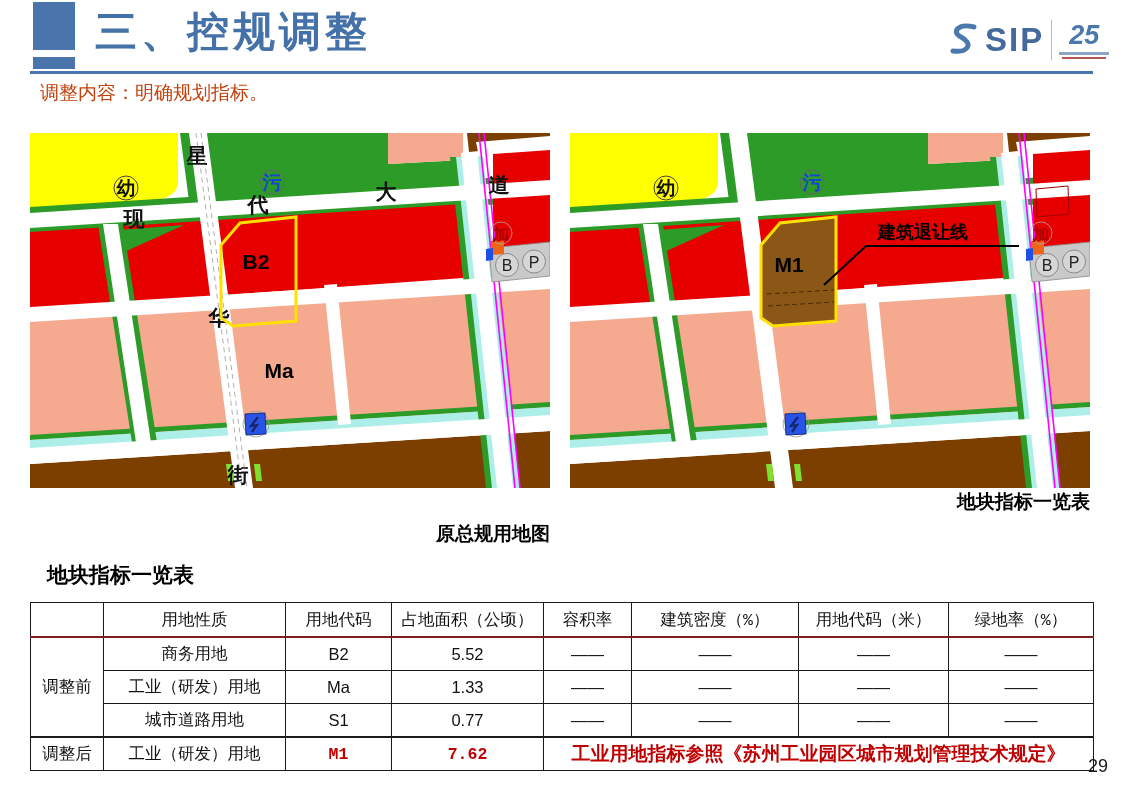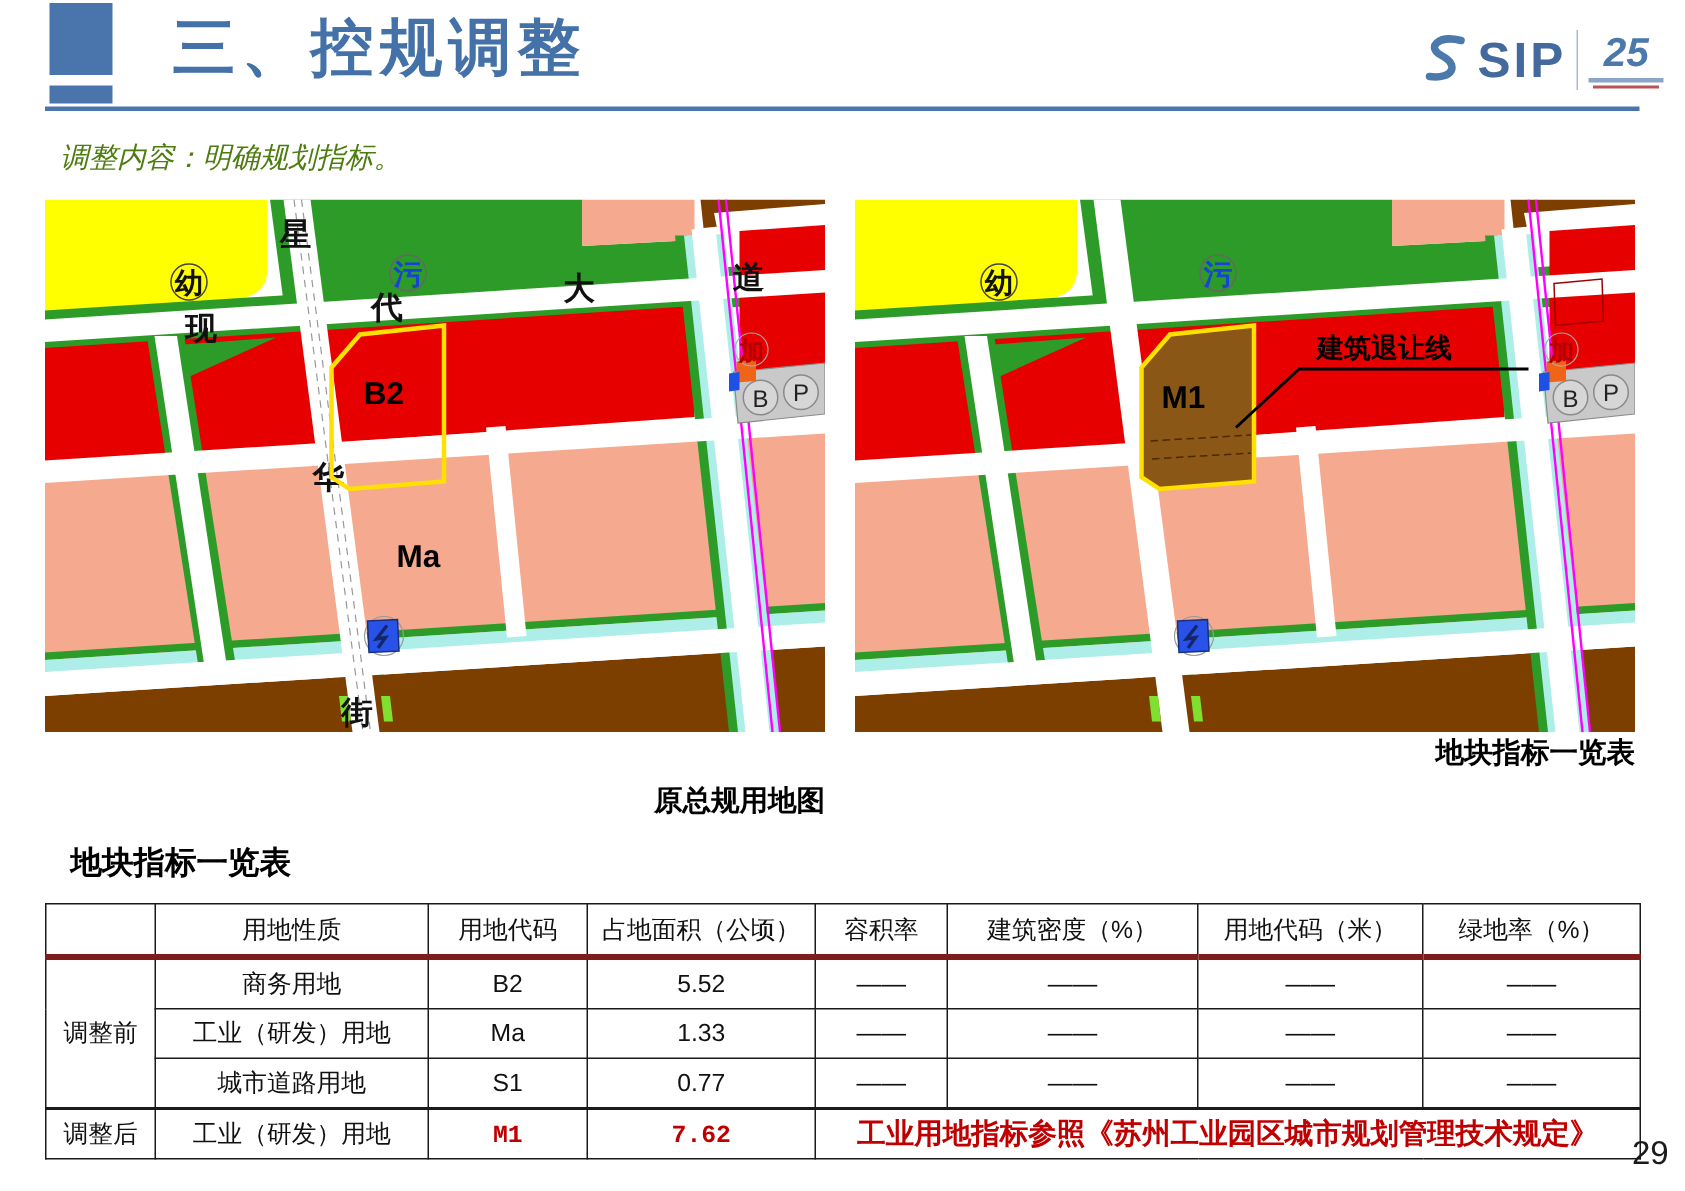--- a/index.html
+++ b/index.html
@@ -3,51 +3,51 @@
 <meta charset="utf-8">
 <style>
   html,body{margin:0;padding:0;}
   body{width:1123px;height:794px;position:relative;background:#fff;overflow:hidden;
        font-family:"Liberation Sans","DejaVu Sans",sans-serif;color:#111;}
   .abs{position:absolute;}
   
   .decor-square{left:33px;top:2px;width:42px;height:48px;background:#4A74AC;}
   .decor-bar{left:33px;top:57px;width:42px;height:12px;background:#4A74AC;}
   .header-rule{left:30px;top:71px;width:1063px;height:3px;background:#4A74AC;}
-  .page-title{left:95px;top:4px;font-size:42px;font-weight:bold;color:#4472A8;letter-spacing:4px;margin-left:20px;}
+  .page-title{left:95px;top:4px;font-size:42px;font-weight:bold;color:#4472A8;letter-spacing:4px;}
   .logo{left:948px;top:12px;width:165px;height:56px;display:flex;align-items:center;gap:7px;}
   .logo-sip{font-size:33px;font-weight:bold;color:#44699C;letter-spacing:2px;}
   .logo-div{width:1px;height:40px;background:#A9BBD0;}
   .logo-anniv{display:flex;flex-direction:column;align-items:center;line-height:1;justify-content:center;}
   .logo-25{font-size:27px;font-weight:bold;font-style:italic;color:#4C79AC;}
   .logo-sub{width:50px;height:3px;background:#8AA5C6;margin-top:3px;}
   .logo-sub2{width:44px;height:2px;background:#B75555;margin-top:2px;}
-  .subtitle{left:40px;top:92px;font-size:19px;color:#4d7c0f;font-style:italic;}
+  .subtitle{left:40px;top:80px;font-size:19px;color:#c2410c;}
   
   .map{width:520px;height:355px;top:133px;}
   .map svg{width:100%;height:100%;display:block;}
   .map-left{left:30px;}
   .map-right{left:570px;}
   .caption{top:489px;width:520px;text-align:right;font-size:19px;font-weight:bold;color:#000;}
   .caption-left{left:30px;margin-top:32px;}
   .caption-right{left:570px;}
   
   .tbl-title{left:47px;top:561px;font-size:21px;font-weight:bold;color:#000;}
   .tbl-wrap{left:30px;top:602px;}
   table{border-collapse:collapse;table-layout:fixed;width:1063px;border:1.5px solid #1a1a1a;}
   col.c0{width:73px;}  col.c1{width:182px;} col.c2{width:106px;} col.c3{width:152px;}
   col.c4{width:88px;}  col.c5{width:167px;} col.c6{width:150px;} col.c7{width:145px;}
   th,td{border:1px solid #1a1a1a;text-align:center;vertical-align:middle;
         font-size:16.5px;font-weight:400;height:32px;padding:0 2px;color:#111;}
-  thead th{height:33px;border-bottom:4px solid #7f1d1d;}
+  thead th{height:33px;border-bottom:2px solid #7f1d1d;font-family:Liberation Mono, monospace;}
   tr.grp-start td, tr.grp-start th{border-top:2.5px solid #1a1a1a;font-family:Liberation Mono, monospace;}
   .red-bold{color:#C00000;font-weight:bold;}
   td.note-cell{font-size:19px;}
   
-  .page-num{left:1088px;top:756px;font-size:22px;color:#1a1a1a;}
+  .page-num{left:1088px;top:756px;font-size:18px;color:#1a1a1a;}
   text{font-family:"Liberation Sans","DejaVu Sans",sans-serif;}
 </style>
 </head>
 <body>
 
 <div class="abs decor-square"></div>
 <div class="abs decor-bar"></div>
 <div class="abs page-title">三、控规调整</div>
 <div class="abs logo">
   <svg width="30" height="36" viewBox="0 0 30 36">

